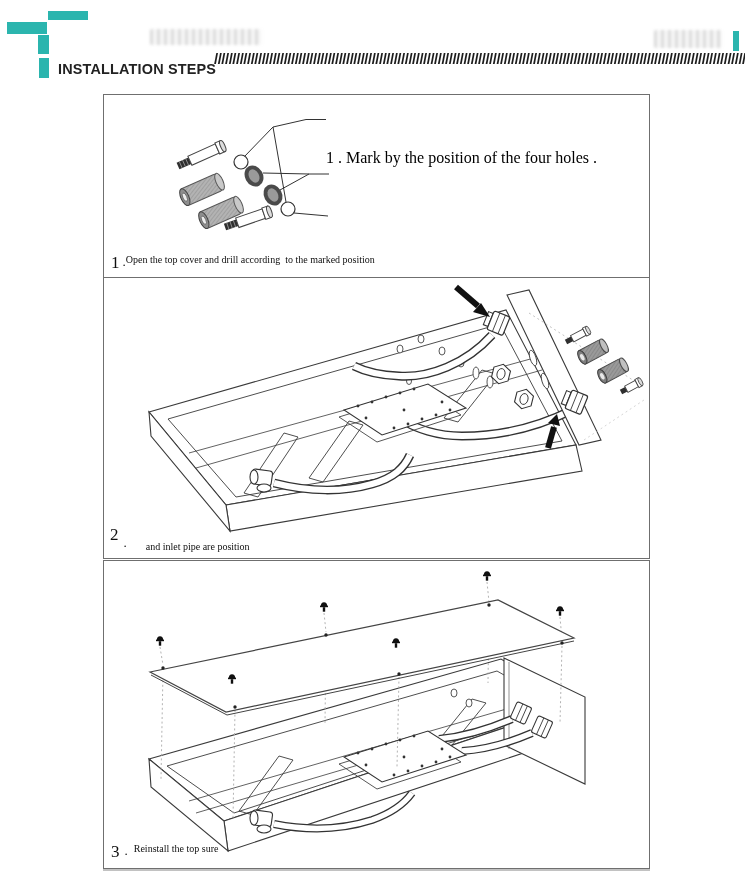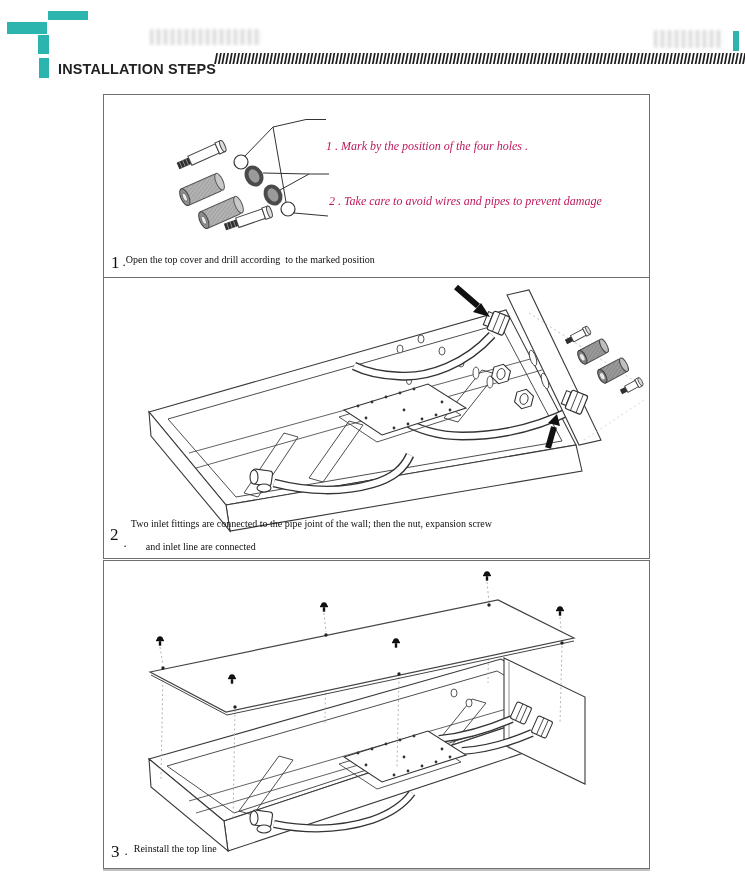--- a/index.html
+++ b/index.html
@@ -15,21 +15,21 @@
          font-family:"Liberation Sans",sans-serif;font-weight:700;font-size:15px;
          letter-spacing:-0.5px;color:#1d1d1d;white-space:nowrap;}
   .wm{position:absolute;border-radius:2px;filter:blur(1.6px);opacity:.5;
       background:repeating-linear-gradient(90deg,rgba(120,120,120,.55) 0 3px,rgba(190,190,190,.2) 3px 7px);}
   
   .panel{position:absolute;left:103px;width:545px;border:1px solid #6f6f6f;background:#fff;}
   .p1{top:94px;height:183px;}
   .p2{top:277px;height:280px;}
   .p3{top:560px;height:307px;box-shadow:0 2px 0 rgba(120,120,120,.45);}
   .panel svg{position:absolute;left:0;top:0;}
-  .ann{position:absolute;font-size:12px;line-height:1.15;white-space:pre;color:#be185d;font-style:italic;}
+  .ann{position:absolute;font-size:16px;line-height:1.15;white-space:pre;color:#000000;}
   .ann .l2{margin-left:17px;}
   .caption{position:absolute;display:flex;align-items:flex-start;color:#0f0f0f;}
   .cap-num{font-size:17px;line-height:1;margin-right:3px;}
   .cap-dot{font-size:13px;line-height:1.2;}
   .cap-text{font-size:10px;line-height:1.15;white-space:pre-wrap;}
   .c1{left:7px;bottom:7px;}
   .c1 .cap-dot{margin-right:0;}
   .c2{left:6px;bottom:6px;}
   .c2 .cap-num{align-self:center;}
   .c2 .cap-dot{align-self:flex-end;margin:0 4px 1px 2px;}
@@ -108,23 +108,20 @@
 
     <ellipse cx="150" cy="81" rx="9" ry="11" transform="rotate(-28 150 81)" fill="#4a4a4a"></ellipse>
     <ellipse cx="150" cy="81" rx="5" ry="7" transform="rotate(-28 150 81)" fill="#9a9a9a"></ellipse>
     <ellipse cx="169" cy="100" rx="9" ry="11" transform="rotate(-28 169 100)" fill="#4a4a4a"></ellipse>
     <ellipse cx="169" cy="100" rx="5" ry="7" transform="rotate(-28 169 100)" fill="#9a9a9a"></ellipse>
     <circle cx="137" cy="67" r="7" fill="#fff" stroke="#333" stroke-width="1.2"></circle>
     <circle cx="184" cy="114" r="7" fill="#fff" stroke="#333" stroke-width="1.2"></circle>
   </svg>
   <div class="ann" style="left:222px;top:17px;">
     <div>1 . Mark by the position of the four holes .</div>
-  </div>
-  <div class="ann" style="left:225px;top:72px;">
-    <div>2 . Take care to avoid wires and pipes to prevent damage</div>
   </div>
   <div class="caption c1">
     <span class="cap-num">1</span>
     <span class="cap-dot">.</span>
     <span class="cap-text">Open the top cover and drill according  to the marked position</span>
   </div>
 </section>
 
 <section class="panel p2">
   <svg width="545" height="278" viewBox="0 0 545 278">
@@ -251,22 +248,22 @@
     <g transform="translate(517,114) rotate(-28)">
       <rect x="0" y="-2.5" width="6" height="5" fill="#2f2f2f"></rect>
       <rect x="6" y="-3.5" width="12" height="7" fill="#fff" stroke="#444" stroke-width="0.9"></rect>
       <rect x="18" y="-4.5" width="4" height="9" fill="#fff" stroke="#444" stroke-width="0.9"></rect>
       <ellipse cx="22" cy="0" rx="1.7" ry="4.5" fill="#ddd" stroke="#444" stroke-width="0.8"></ellipse>
     </g>
   </svg>
   <div class="caption c2">
     <span class="cap-num">2</span>
     <span class="cap-dot">.</span>
-    <span class="cap-text"><span>Two inlet fittings are connected to the pipe joint of the wall; then the nut, expansion screw</span><br>
-      <span>and inlet line are connected</span></span>
+    <span class="cap-text"><br>
+      <span>and inlet pipe are position</span></span>
   </div>
 </section>
 
 <section class="panel p3">
   <svg width="545" height="307" viewBox="0 0 545 307">
 
     <g stroke="#3a3a3a" stroke-width="1.1" fill="#fff">
       <polygon points="45,198 397,98 472,143 120,260"></polygon>
       <polygon points="120,260 472,143 477,173 124,290"></polygon>
       <polygon points="45,198 47,226 124,290 120,260"></polygon>
@@ -382,15 +379,15 @@
       <g transform="translate(456,48)">
           <path d="M -3.2 1 A 3.2 3.8 0 0 1 3.2 1 Z"></path>
           <rect x="-4" y="0.6" width="8" height="1.6"></rect>
           <rect x="-1.2" y="2.2" width="2.4" height="4.5"></rect>
         </g>
     </g>
   </svg>
   <div class="caption c3">
     <span class="cap-num">3</span>
     <span class="cap-dot">.</span>
-    <span class="cap-text">Reinstall the top line</span>
+    <span class="cap-text">Reinstall the top sure</span>
   </div>
 </section>
 
 </body></html>

